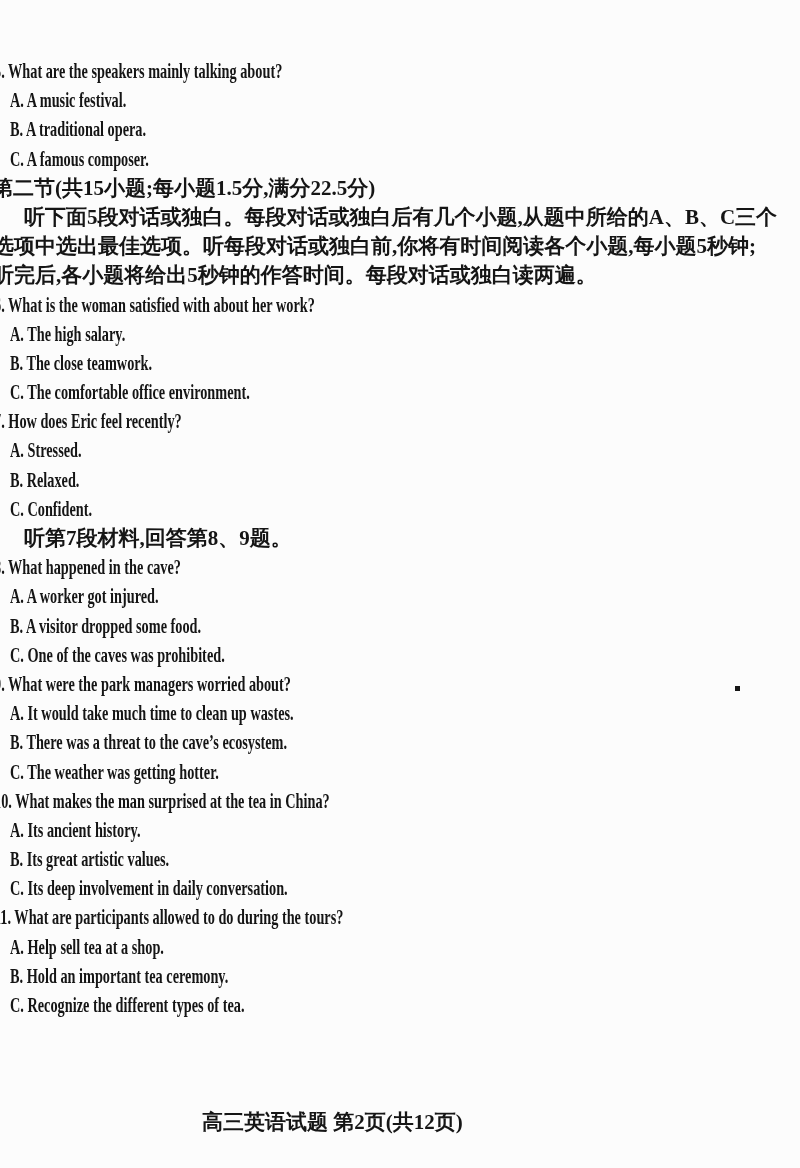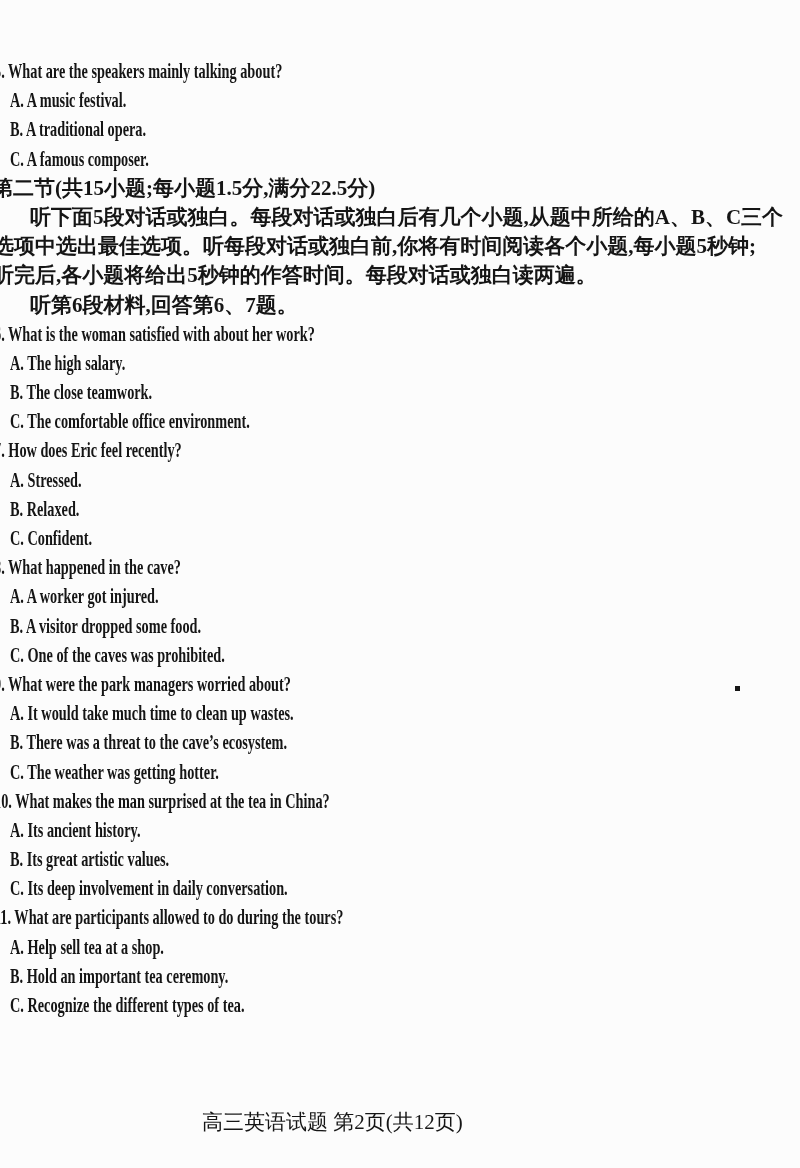--- a/index.html
+++ b/index.html
@@ -29,27 +29,27 @@
   
   .question, .option {
     font-size: 21px;
     transform: scaleX(0.68);
     transform-origin: 0 50%;
   }
   .question { margin-left: -6px; }   
   .option   { margin-left: 10px; }
   
   .section   { font-size: 21px; margin-left: -8px; }
-  .cn-indent { font-size: 21px; margin-left: 30px; }
+  .cn-indent { font-size: 21px; margin-left: 24px; }
   .cn-flush  { font-size: 21px; margin-left: -7px; } 
   .footer {
     position: absolute;
     top: 1108px; left: 202px;
     font-size: 21px;
-    font-weight: normal;
+    font-weight: bold;
     white-space: nowrap;
   }
   .artifact-dot {
     position: absolute;
     left: 735px; top: 686px;
     width: 5px; height: 5px;
     background: #161616;
   }
 </style>
 </head>
@@ -58,29 +58,29 @@
 <div class="page">
   <div class="body-lines" id="exam-lines">
       <div class="line question">5. What are the speakers mainly talking about?</div>
       <div class="line option">A. A music festival.</div>
       <div class="line option">B. A traditional opera.</div>
       <div class="line option">C. A famous composer.</div>
       <div class="line section">第二节(共15小题;每小题1.5分,满分22.5分)</div>
       <div class="line cn-indent">听下面5段对话或独白。每段对话或独白后有几个小题,从题中所给的A、B、C三个</div>
       <div class="line cn-flush">选项中选出最佳选项。听每段对话或独白前,你将有时间阅读各个小题,每小题5秒钟;</div>
       <div class="line cn-flush">听完后,各小题将给出5秒钟的作答时间。每段对话或独白读两遍。</div>
-      <div class="line cn-indent">听第6段材料,回答第6、7题。</div>
       <div class="line question">6. What is the woman satisfied with about her work?</div>
       <div class="line option">A. The high salary.</div>
       <div class="line option">B. The close teamwork.</div>
       <div class="line option">C. The comfortable office environment.</div>
       <div class="line question">7. How does Eric feel recently?</div>
       <div class="line option">A. Stressed.</div>
       <div class="line option">B. Relaxed.</div>
       <div class="line option">C. Confident.</div>
+      <div class="line cn-indent">听第7段材料,回答第8、9题。</div>
       <div class="line question">8. What happened in the cave?</div>
       <div class="line option">A. A worker got injured.</div>
       <div class="line option">B. A visitor dropped some food.</div>
       <div class="line option">C. One of the caves was prohibited.</div>
       <div class="line question">9. What were the park managers worried about?</div>
       <div class="line option">A. It would take much time to clean up wastes.</div>
       <div class="line option">B. There was a threat to the cave’s ecosystem.</div>
       <div class="line option">C. The weather was getting hotter.</div>
       <div class="line question">10. What makes the man surprised at the tea in China?</div>
       <div class="line option">A. Its ancient history.</div>

